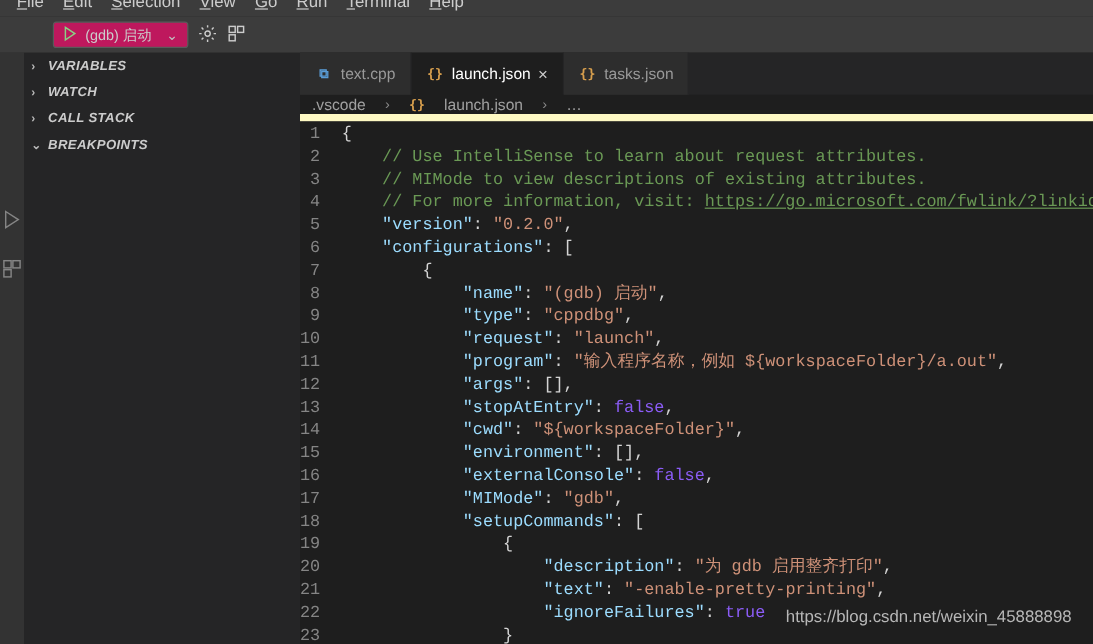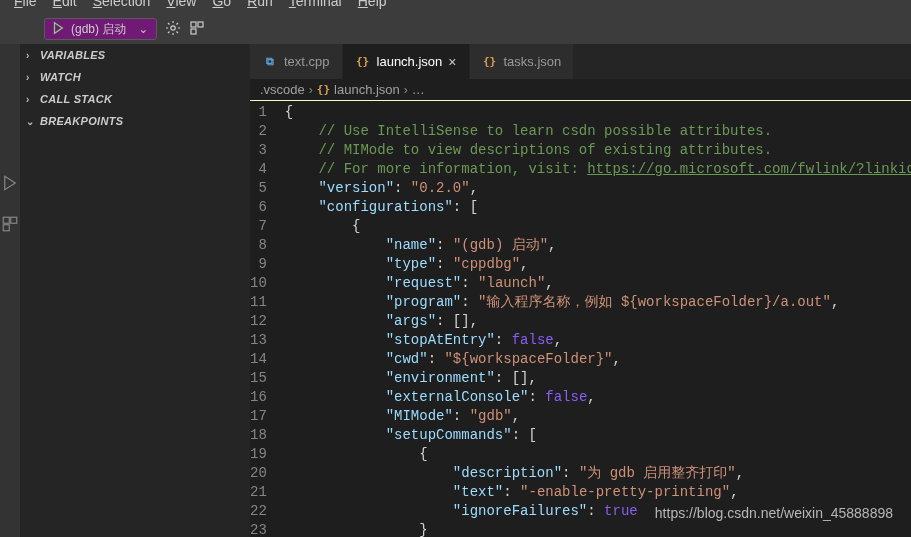--- a/index.html
+++ b/index.html
@@ -1,21 +1,21 @@
 <!DOCTYPE html>
 <html><head>
 <meta charset="utf-8">
 <style>
 * { margin:0; padding:0; box-sizing:border-box; }
 body { width:911px; height:537px; background:#1e1e1e; font-family:"Segoe UI",Arial,sans-serif; font-size:13px; color:#ccc; overflow:hidden; position:relative; }
 .menubar { height:14px; display:flex; gap:4px; padding:0 8px; color:#ccc; font-size:14px; background:#3c3c3c; align-items:flex-start; line-height:11px; }
 .menubar span { padding:2px 6px 2px 6px; margin-top:-6px; }
 .menubar span u { text-decoration:underline; }
 .toolbar { height:30px; background:#3c3c3c; display:flex; align-items:center; padding:0 8px; gap:8px; }
-.debug-combo { display:flex; align-items:center; background:#701a75; border:1px solid #5a5a5a; border-radius:3px; height:22px; padding:0 2px 0 6px; gap:6px; }
+.debug-combo { display:flex; align-items:center; background:#be185d; border:1px solid #5a5a5a; border-radius:3px; height:22px; padding:0 2px 0 6px; gap:6px; }
 .play-icon svg { width:14px; height:14px; }
 .debug-name { color:#ccc; font-size:12px; }
 .chev { color:#c0c0c0; padding:0 6px; font-size:12px; }
 .tool-icon { color:#c0c0c0; }
 .tool-icon svg { width:16px; height:16px; }
 .main { display:flex; height:calc(100% - 44px); }
 .activity { width:20px; background:#333; display:flex; flex-direction:column; align-items:center; padding-top:130px; gap:20px; }
 .activity svg { width:18px; height:18px; }
 .sidebar { width:230px; background:#252526; }
 .panel-head { height:22px; display:flex; align-items:center; padding:0 6px; gap:4px; color:#ccc; font-size:11px; font-weight:700; letter-spacing:.3px; }
@@ -23,21 +23,21 @@
 .panel-head .label { text-transform:uppercase;font-style:italic; }
 .panel-head + .panel-head { border-top:none; }
 .editor { flex:1; display:flex; flex-direction:column; background:#1e1e1e; min-width:0; }
 .tabs { height:35px; background:#252526; display:flex; }
 .tab { display:flex; align-items:center; padding:0 12px; gap:6px; background:#2d2d2d; color:#999; font-size:13px; border-right:1px solid #252526; }
 .tab.active { background:#1e1e1e; color:#fff; }
 .tab .ti { width:16px; height:16px; display:flex; align-items:center; justify-content:center; font-family:monospace; font-size:11px; font-weight:700; }
 .tab .cpp { color:#5a9dd7; }
 .tab .json { color:#d9a04e; }
 .tab .close { color:#ccc; font-size:14px; }
-.breadcrumbs { height:22px; display:flex; align-items:center; gap:4px; padding:0 10px; color:#a0a0a0; font-size:13px; border-bottom:1px solid #fef9c3; }
+.breadcrumbs { height:22px; display:flex; align-items:center; gap:16px; padding:0 10px; color:#a0a0a0; font-size:13px; border-bottom:6px solid #fef9c3; }
 .breadcrumbs .sep { color:#888; font-size:12px; }
 .code-area { flex:1; display:flex; overflow:hidden; font-family:Consolas,"Courier New",monospace; font-size:14px; line-height:19px; }
 .gutter { width:50px; text-align:right; color:#858585; padding-right:18px; padding-top:2px; }
 .code { flex:1; padding-top:2px; white-space:pre; color:#d4d4d4; }
 .cmt { color:#6a9955; }
 .lnk { color:#6a9955; text-decoration:underline; }
 .key { color:#9cdcfe; }
 .str { color:#ce9178; }
 .kw { color:#8b5cf6; }
 .pun { color:#d4d4d4; }
@@ -161,21 +161,21 @@
 18
 19
 20
 21
 22
 23
 24
 25
 </div>
       <div class="code"><span class="pun">{</span>
-    <span class="cmt">// Use IntelliSense to learn csdn possible attributes.</span>
+    <span class="cmt">// Use IntelliSense to learn about request attributes.</span>
     <span class="cmt">// MIMode to view descriptions of existing attributes.</span>
     <span class="cmt">// For more information, visit: </span><span class="lnk">https://go.microsoft.com/fwlink/?linkid=830387</span>
     <span class="key">"version"</span><span class="pun">: </span><span class="str">"0.2.0"</span><span class="pun">,</span>
     <span class="key">"configurations"</span><span class="pun">: [</span>
         <span class="pun">{</span>
             <span class="key">"name"</span><span class="pun">: </span><span class="str">"(gdb) 启动"</span><span class="pun">,</span>
             <span class="key">"type"</span><span class="pun">: </span><span class="str">"cppdbg"</span><span class="pun">,</span>
             <span class="key">"request"</span><span class="pun">: </span><span class="str">"launch"</span><span class="pun">,</span>
             <span class="key">"program"</span><span class="pun">: </span><span class="str">"输入程序名称，例如 ${workspaceFolder}/a.out"</span><span class="pun">,</span>
             <span class="key">"args"</span><span class="pun">: [],</span>

